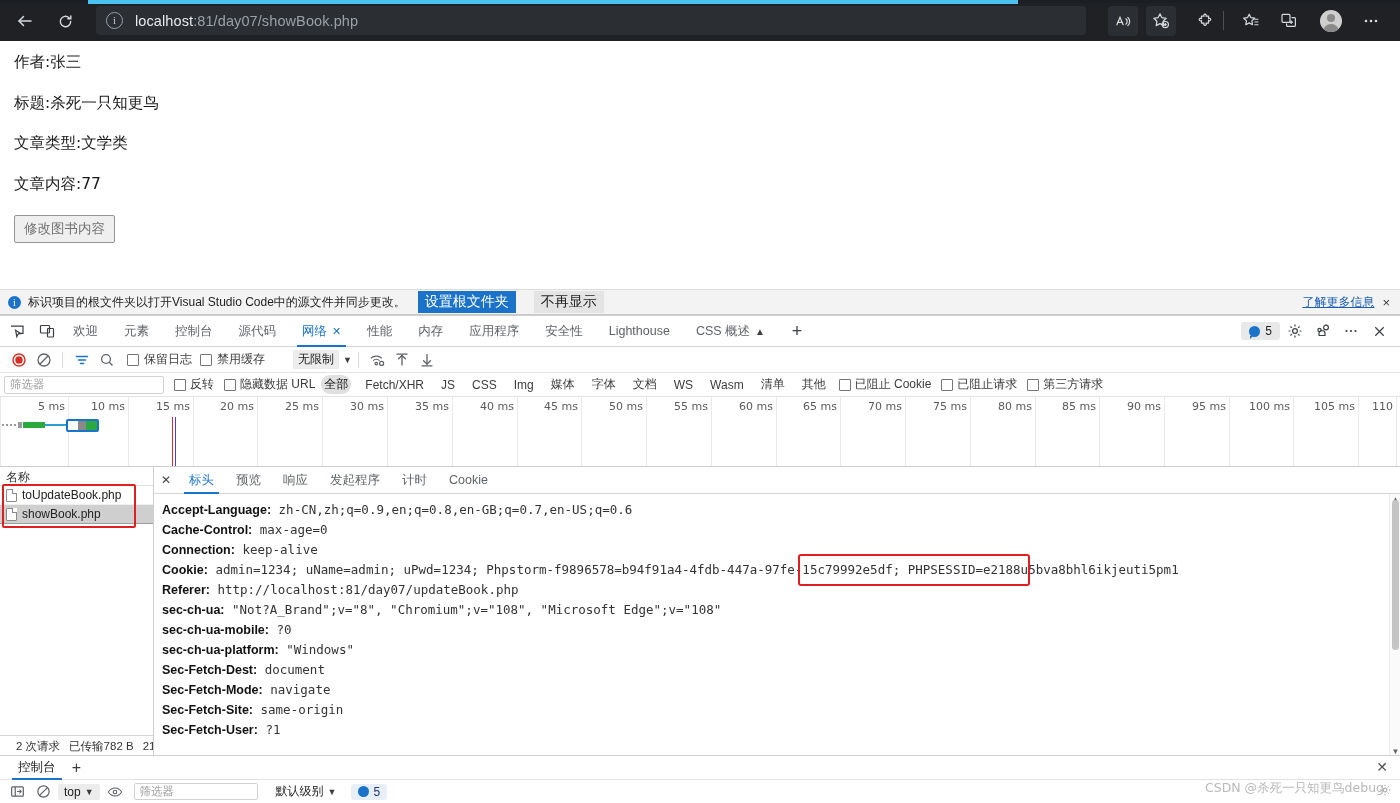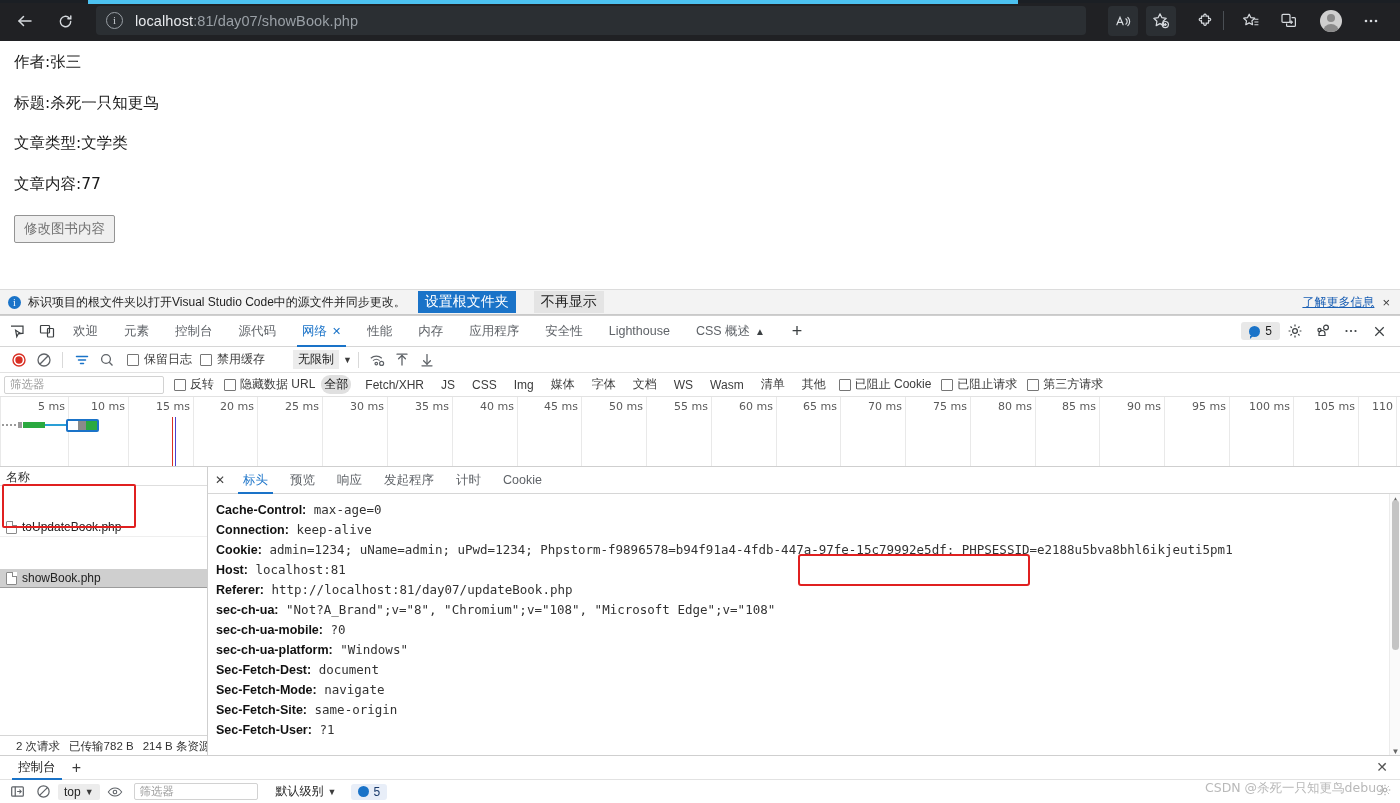--- a/index.html
+++ b/index.html
@@ -246,22 +246,22 @@
   .ov-selbox i { display: block; float: left; height: 9px; }
   .ov-event {
     position: absolute; top: 20px; width: 1px; height: 50px;
   }
 
   
   .net-main {
     position: relative; display: flex; height: 290px; background: #fff;
   }
   .req-panel {
-    width: 208px; border-right: 1px solid #cfcfcf; display: flex;
-    flex-direction: column; background: #fff; position: relative; gap: 32px;
+    width: 154px; border-right: 1px solid #cfcfcf; display: flex;
+    flex-direction: column; background: #fff; position: relative;
   }
   .req-head {
     height: 19px; font-size: 12px; color: #333; padding: 2px 0 0 6px;
     border-bottom: 1px solid #dedede; background: #fff;
   }
   .req-row {
     height: 19px; display: flex; align-items: center; gap: 5px;
     padding-left: 6px; font-size: 12px; color: #222; cursor: pointer;
     border-bottom: 1px solid #efefef;
   }
@@ -786,24 +786,24 @@
           <div class="dtab-close">✕</div>
           <div class="dtab active">标头</div>
           <div class="dtab">预览</div>
           <div class="dtab">响应</div>
           <div class="dtab">发起程序</div>
           <div class="dtab">计时</div>
           <div class="dtab">Cookie</div>
         </div>
 
         <div class="headers-body">
+          <div class="hdr-line"><span class="hdr-name">Accept-Language:</span> <span class="hdr-val">zh-CN,zh;q=0.9,en;q=0.8,en-GB;q=0.7,en-US;q=0.6</span></div>
           <div class="hdr-line"><span class="hdr-name">Cache-Control:</span> <span class="hdr-val">max-age=0</span></div>
           <div class="hdr-line"><span class="hdr-name">Connection:</span> <span class="hdr-val">keep-alive</span></div>
           <div class="hdr-line"><span class="hdr-name">Cookie:</span> <span class="hdr-val">admin=1234; uName=admin; uPwd=1234; Phpstorm-f9896578=b94f91a4-4fdb-447a-97fe-15c79992e5df; PHPSESSID=e2188u5bva8bhl6ikjeuti5pm1</span></div>
-          <div class="hdr-line"><span class="hdr-name">Host:</span> <span class="hdr-val">localhost:81</span></div>
           <div class="hdr-line"><span class="hdr-name">Referer:</span> <span class="hdr-val">http://localhost:81/day07/updateBook.php</span></div>
           <div class="hdr-line"><span class="hdr-name">sec-ch-ua:</span> <span class="hdr-val">"Not?A_Brand";v="8", "Chromium";v="108", "Microsoft Edge";v="108"</span></div>
           <div class="hdr-line"><span class="hdr-name">sec-ch-ua-mobile:</span> <span class="hdr-val">?0</span></div>
           <div class="hdr-line"><span class="hdr-name">sec-ch-ua-platform:</span> <span class="hdr-val">"Windows"</span></div>
           <div class="hdr-line"><span class="hdr-name">Sec-Fetch-Dest:</span> <span class="hdr-val">document</span></div>
           <div class="hdr-line"><span class="hdr-name">Sec-Fetch-Mode:</span> <span class="hdr-val">navigate</span></div>
           <div class="hdr-line"><span class="hdr-name">Sec-Fetch-Site:</span> <span class="hdr-val">same-origin</span></div>
           <div class="hdr-line"><span class="hdr-name">Sec-Fetch-User:</span> <span class="hdr-val">?1</span></div>
         </div>
 

